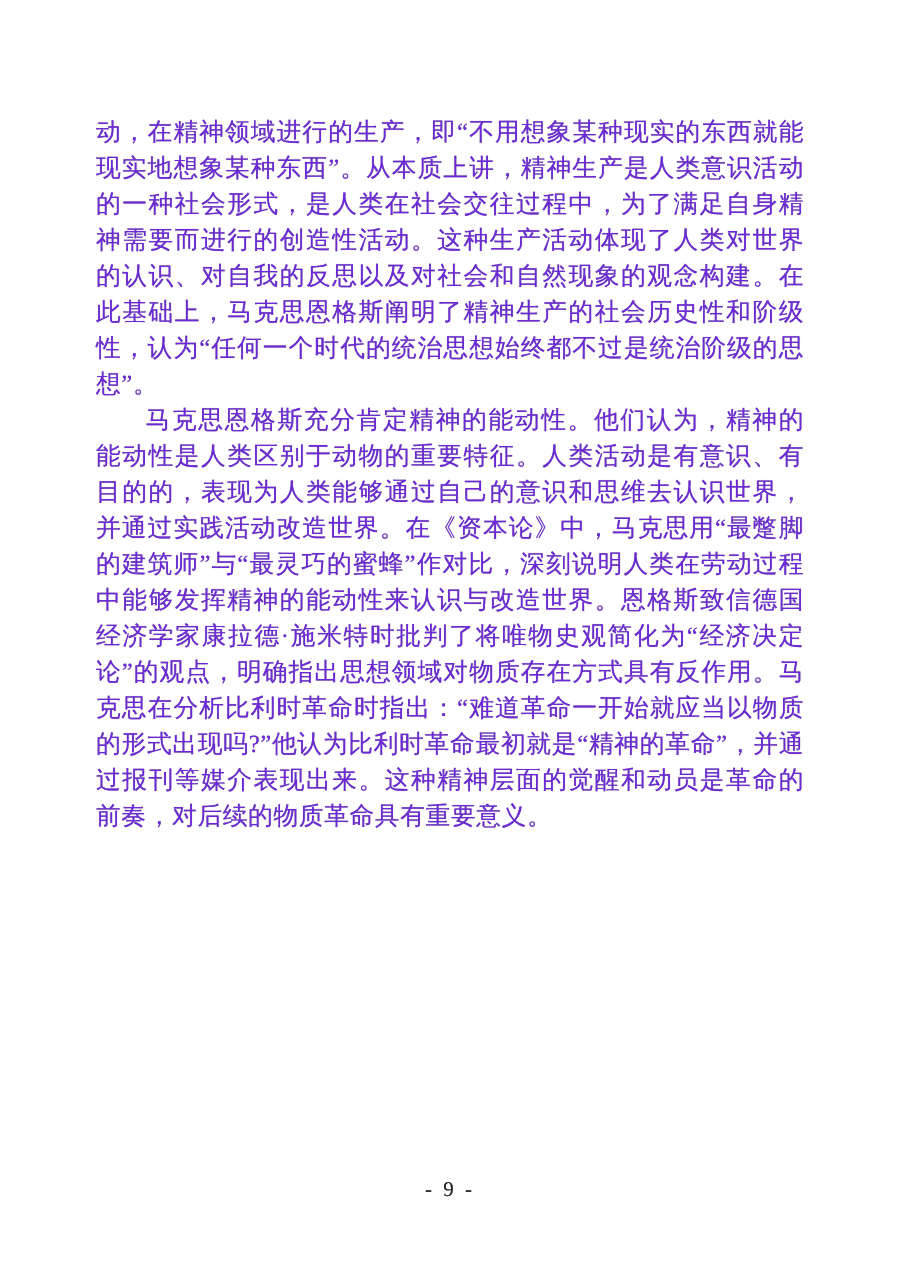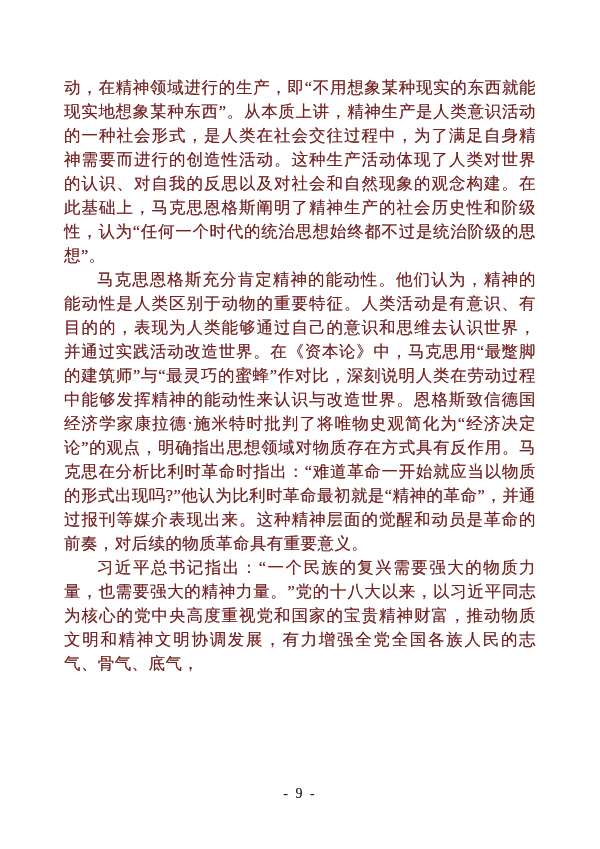--- a/index.html
+++ b/index.html
@@ -13,21 +13,21 @@
     height: 849px;
     background: #ffffff;
     overflow: hidden;
     font-family: "Liberation Serif", "DejaVu Serif", serif;
   }
   .textblock {
     position: absolute;
     left: 64px;
     top: 76px;
     width: 472px;
-    color: #7f1d1d;
+    color: #6d28d9;
     font-size: 16.5px;
     line-height: 24px;
     letter-spacing: 0.4px;
     text-align: justify;
     text-shadow: 0 0 0.5px rgba(20,20,20,0.55);
   }
   .para {
     margin: 0;
     text-indent: 2em;
   }
@@ -46,16 +46,15 @@
     text-shadow: 0 0 0.4px rgba(20,20,20,0.5);
   }
 </style>
 </head>
 <body>
 
 <div class="page">
   <div class="textblock">
     <p class="para no-indent">动，在精神领域进行的生产，即“不用想象某种现实的东西就能现实地想象某种东西”。从本质上讲，精神生产是人类意识活动的一种社会形式，是人类在社会交往过程中，为了满足自身精神需要而进行的创造性活动。这种生产活动体现了人类对世界的认识、对自我的反思以及对社会和自然现象的观念构建。在此基础上，马克思恩格斯阐明了精神生产的社会历史性和阶级性，认为“任何一个时代的统治思想始终都不过是统治阶级的思想”。</p>
     <p class="para">马克思恩格斯充分肯定精神的能动性。他们认为，精神的能动性是人类区别于动物的重要特征。人类活动是有意识、有目的的，表现为人类能够通过自己的意识和思维去认识世界，并通过实践活动改造世界。在《资本论》中，马克思用“最蹩脚的建筑师”与“最灵巧的蜜蜂”作对比，深刻说明人类在劳动过程中能够发挥精神的能动性来认识与改造世界。恩格斯致信德国经济学家康拉德·施米特时批判了将唯物史观简化为“经济决定论”的观点，明确指出思想领域对物质存在方式具有反作用。马克思在分析比利时革命时指出：“难道革命一开始就应当以物质的形式出现吗?”他认为比利时革命最初就是“精神的革命”，并通过报刊等媒介表现出来。这种精神层面的觉醒和动员是革命的前奏，对后续的物质革命具有重要意义。</p>
-    <p class="para">习近平总书记指出：“一个民族的复兴需要强大的物质力量，也需要强大的精神力量。”党的十八大以来，以习近平同志为核心的党中央高度重视党和国家的宝贵精神财富，推动物质文明和精神文明协调发展，有力增强全党全国各族人民的志气、骨气、底气，</p>
   </div>
   <div class="page-footer">- 9 -</div>
 </div>
 
 </body></html>

